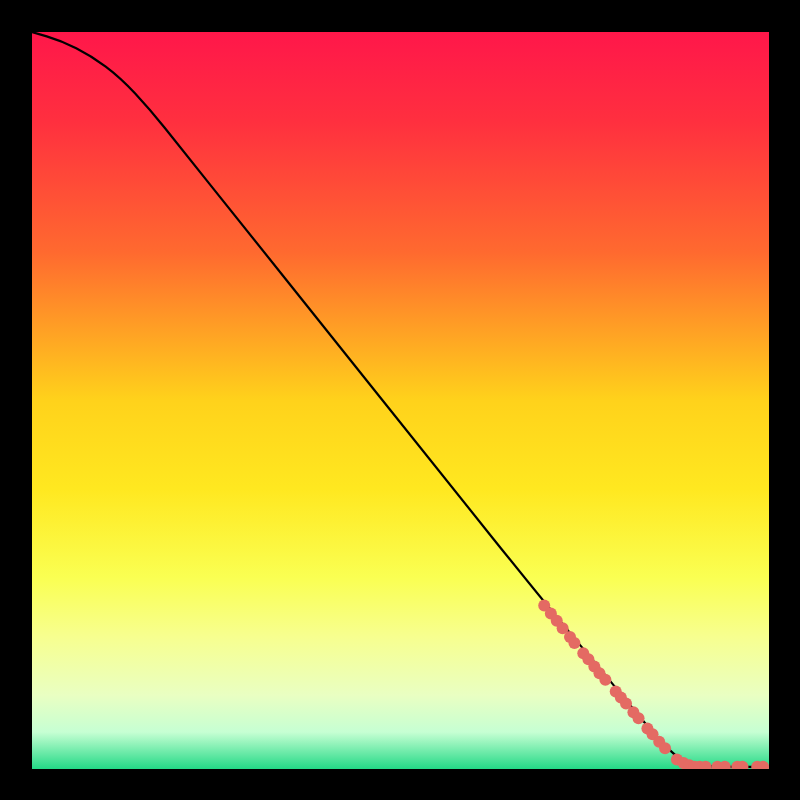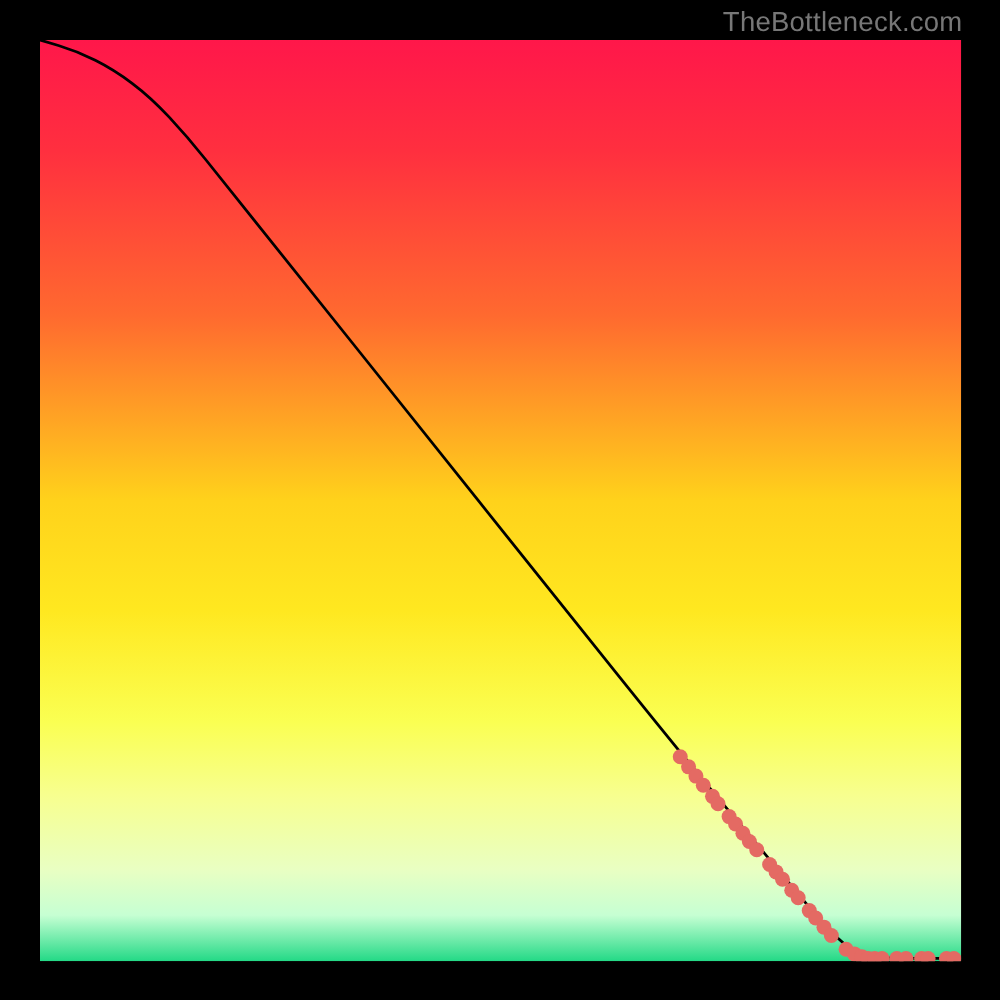--- a/index.html
+++ b/index.html
@@ -42,21 +42,20 @@
     top: 0;
     width: 737px;
     height: 737px;
     overflow: visible;
   }
 </style>
 </head>
 <body>
 
 <div class="frame">
-  <div class="watermark">TheBottleneck.com</div>
   <div class="plot-area">
     <svg class="curve" viewBox="0 0 737 737" preserveAspectRatio="none">
       <defs>
         <linearGradient id="bg-grad" x1="0" y1="0" x2="0" y2="1">
             <stop offset="0%" stop-color="#ff174a"></stop>
             <stop offset="12%" stop-color="#ff2f3f"></stop>
             <stop offset="30%" stop-color="#ff6a2f"></stop>
             <stop offset="50%" stop-color="#ffd21b"></stop>
             <stop offset="62%" stop-color="#ffe820"></stop>
             <stop offset="74%" stop-color="#faff52"></stop>

